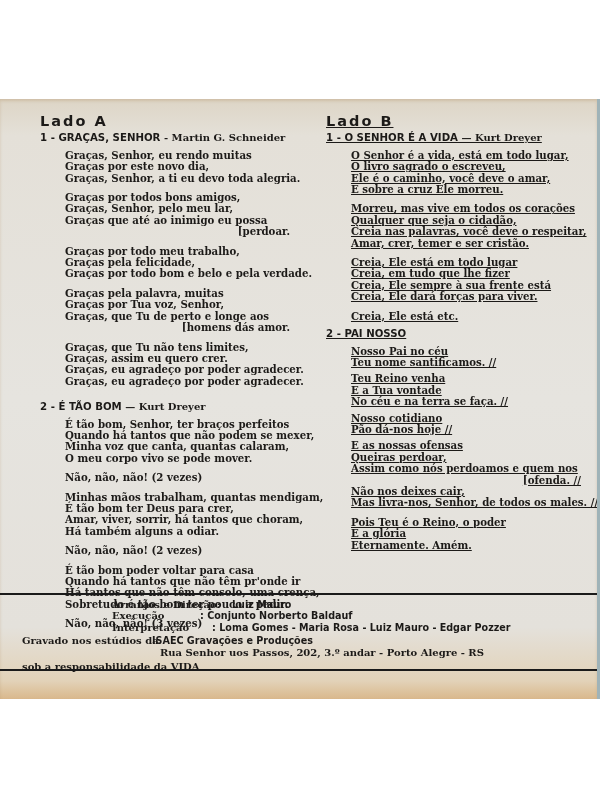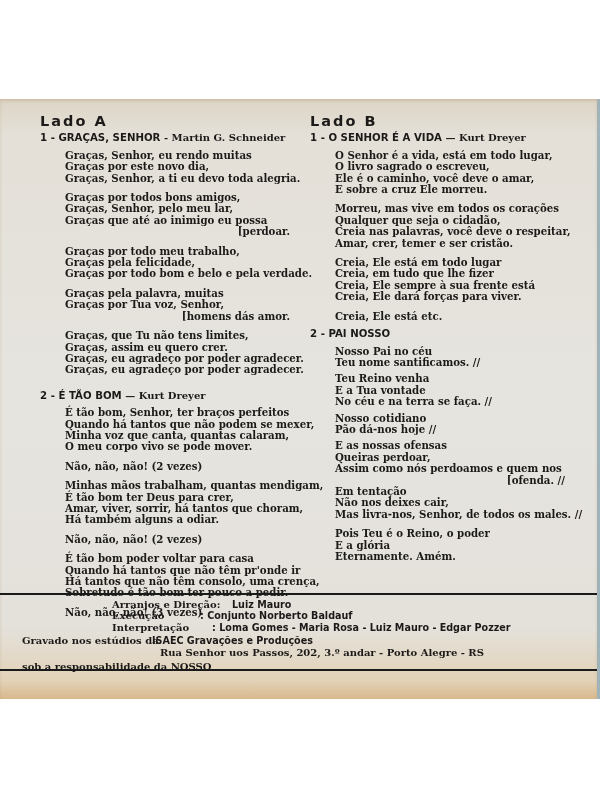--- a/index.html
+++ b/index.html
@@ -14,21 +14,21 @@
     }
     .sleeve-edge {
       position: absolute; left: 597px; top: 99px; width: 3px; height: 600px;
       background: #9fb3b8;
     }
     .col {
       position: absolute; top: 17px; color: #1c1a18;
       font-family: "DejaVu Serif", serif; font-size: 10.2px; line-height: 11.4px;
     }
     .col-a { left: 34px; width: 270px; }
-    .col-b { left: 304px; width: 275px; }
+    .col-b { left: 320px; width: 275px; text-decoration: underline; }
     .side-title {
       font-family: "DejaVu Sans", sans-serif; font-weight: bold;
       font-size: 14.5px; letter-spacing: 2px; margin-bottom: 5px; margin-left: 6px;
     }
     .song-title {
       font-family: "DejaVu Sans", sans-serif; font-weight: bold; font-size: 10.2px;
       margin-left: 6px; margin-bottom: 6px; white-space: nowrap;
     }
     .song-title .author { font-family: "DejaVu Serif", serif; font-weight: bold; font-size: 10px; }
     .stanza { margin-left: 31px; margin-bottom: 8px; font-weight: bold; }
@@ -73,20 +73,21 @@
         <div class="line indent">[perdoar.</div>
       </div>
       <div class="stanza">
         <div class="line">Graças por todo meu trabalho,</div>
         <div class="line">Graças pela felicidade,</div>
         <div class="line">Graças por todo bom e belo e pela verdade.</div>
       </div>
       <div class="stanza">
         <div class="line">Graças pela palavra, muitas</div>
         <div class="line">Graças por Tua voz, Senhor,</div>
+        <div class="line">Graças, que Tu de perto e longe aos</div>
         <div class="line indent">[homens dás amor.</div>
       </div>
       <div class="stanza" style="margin-bottom:14px;">
         <div class="line">Graças, que Tu não tens limites,</div>
         <div class="line">Graças, assim eu quero crer.</div>
         <div class="line">Graças, eu agradeço por poder agradecer.</div>
         <div class="line">Graças, eu agradeço por poder agradecer.</div>
       </div>
     </div>
 
@@ -163,21 +164,20 @@
       </div>
       <div class="stanza" style="margin-bottom:5px;">
         <div class="line">Nosso cotidiano</div>
         <div class="line">Pão dá-nos hoje //</div>
       </div>
       <div class="stanza" style="">
         <div class="line">E as nossas ofensas</div>
         <div class="line">Queiras perdoar,</div>
         <div class="line">Assim como nós perdoamos e quem nos</div>
         <div class="line indent">[ofenda. //</div>
-        <div class="line">Em tentação</div>
         <div class="line">Não nos deixes cair,</div>
         <div class="line">Mas livra-nos, Senhor, de todos os males. //</div>
       </div>
       <div class="stanza">
         <div class="line">Pois Teu é o Reino, o poder</div>
         <div class="line">E a glória</div>
         <div class="line">Eternamente.    Amém.</div>
       </div>
     </div>
   </div>
@@ -198,19 +198,19 @@
       <span class="cred-value" style="left:212px;">: Loma Gomes - Maria Rosa - Luiz Mauro - Edgar Pozzer</span>
     </div>
     <div class="cred-row" style="margin-top:2px;">
       <span class="studio-label">Gravado nos estúdios da</span>
       <span class="studio-value">ISAEC Gravações e Produções</span>
     </div>
     <div class="cred-row" style="height:10px;text-align:center;">
       <span class="addr">Rua Senhor uos Passos,  202, 3.º andar - Porto Alegre - RS</span>
     </div>
     <div class="cred-row" style="margin-top:4px;">
-      <span class="resp">sob a responsabilidade da NOSSO</span>
+      <span class="resp">sob a responsabilidade da VIDA</span>
     </div>
   </div>
 
   <div class="rule" style="top:570px;"></div>
 </div>
 <div class="sleeve-edge"></div>
 
 </body></html>

